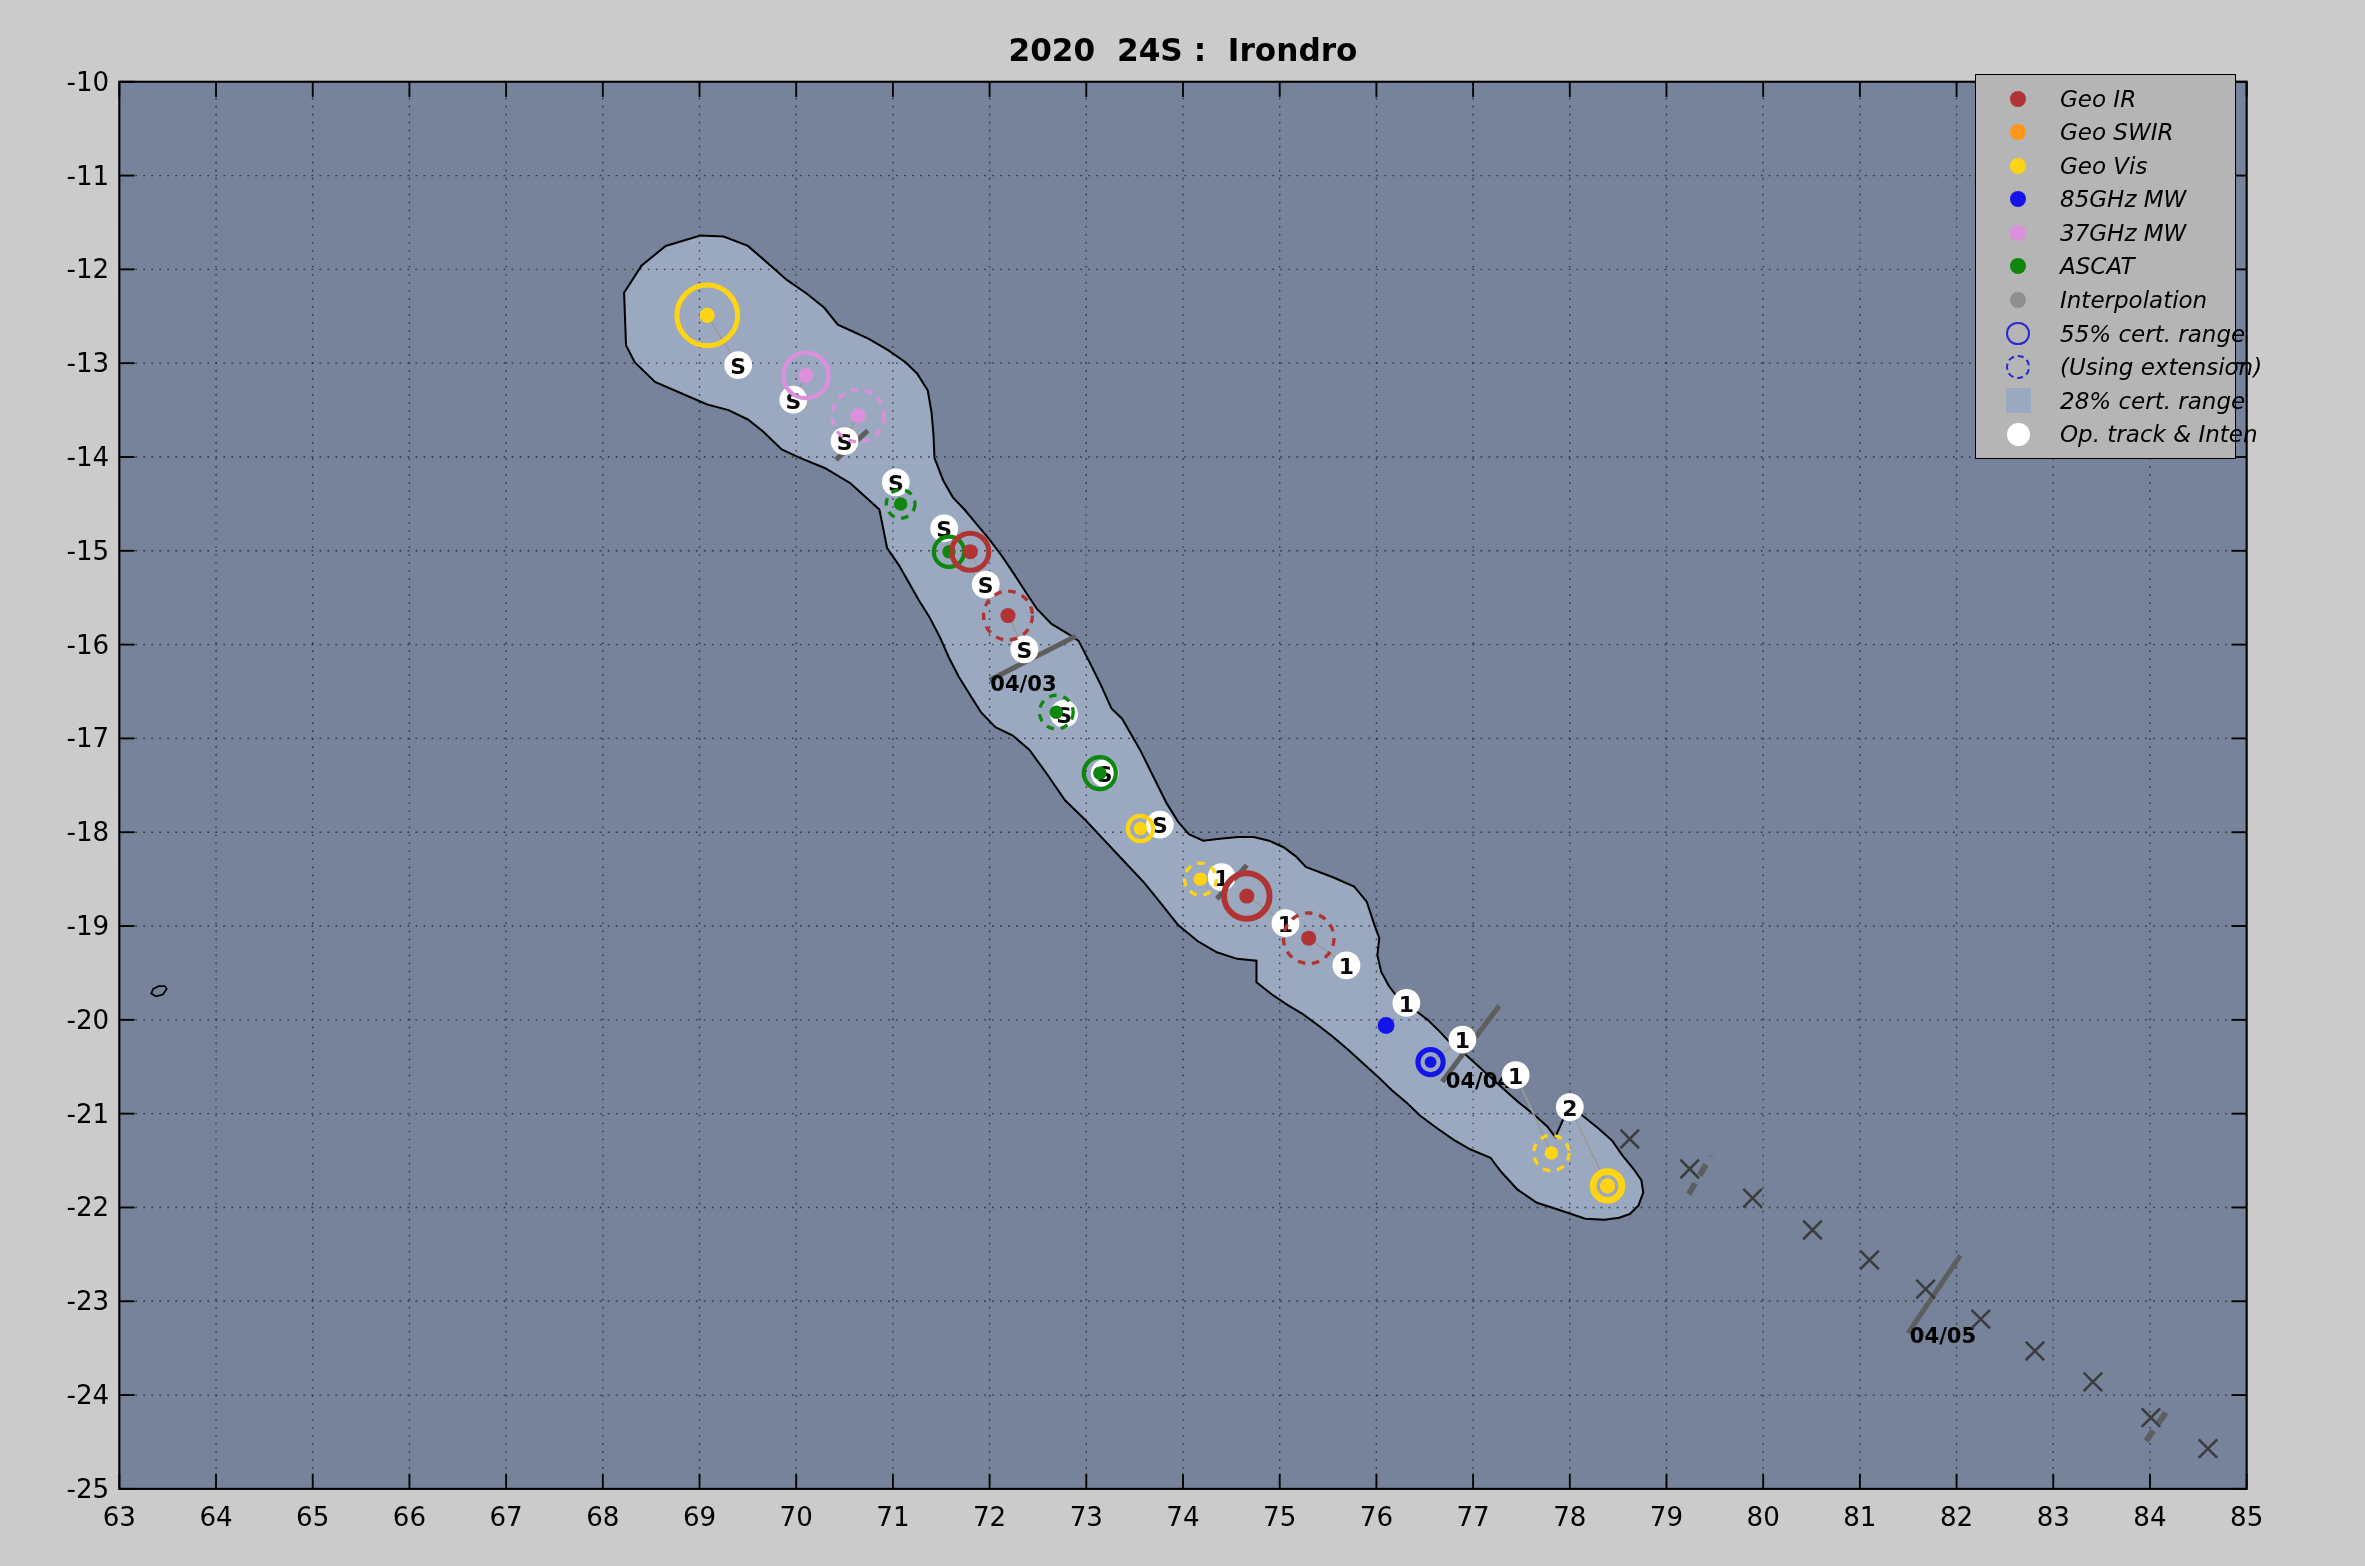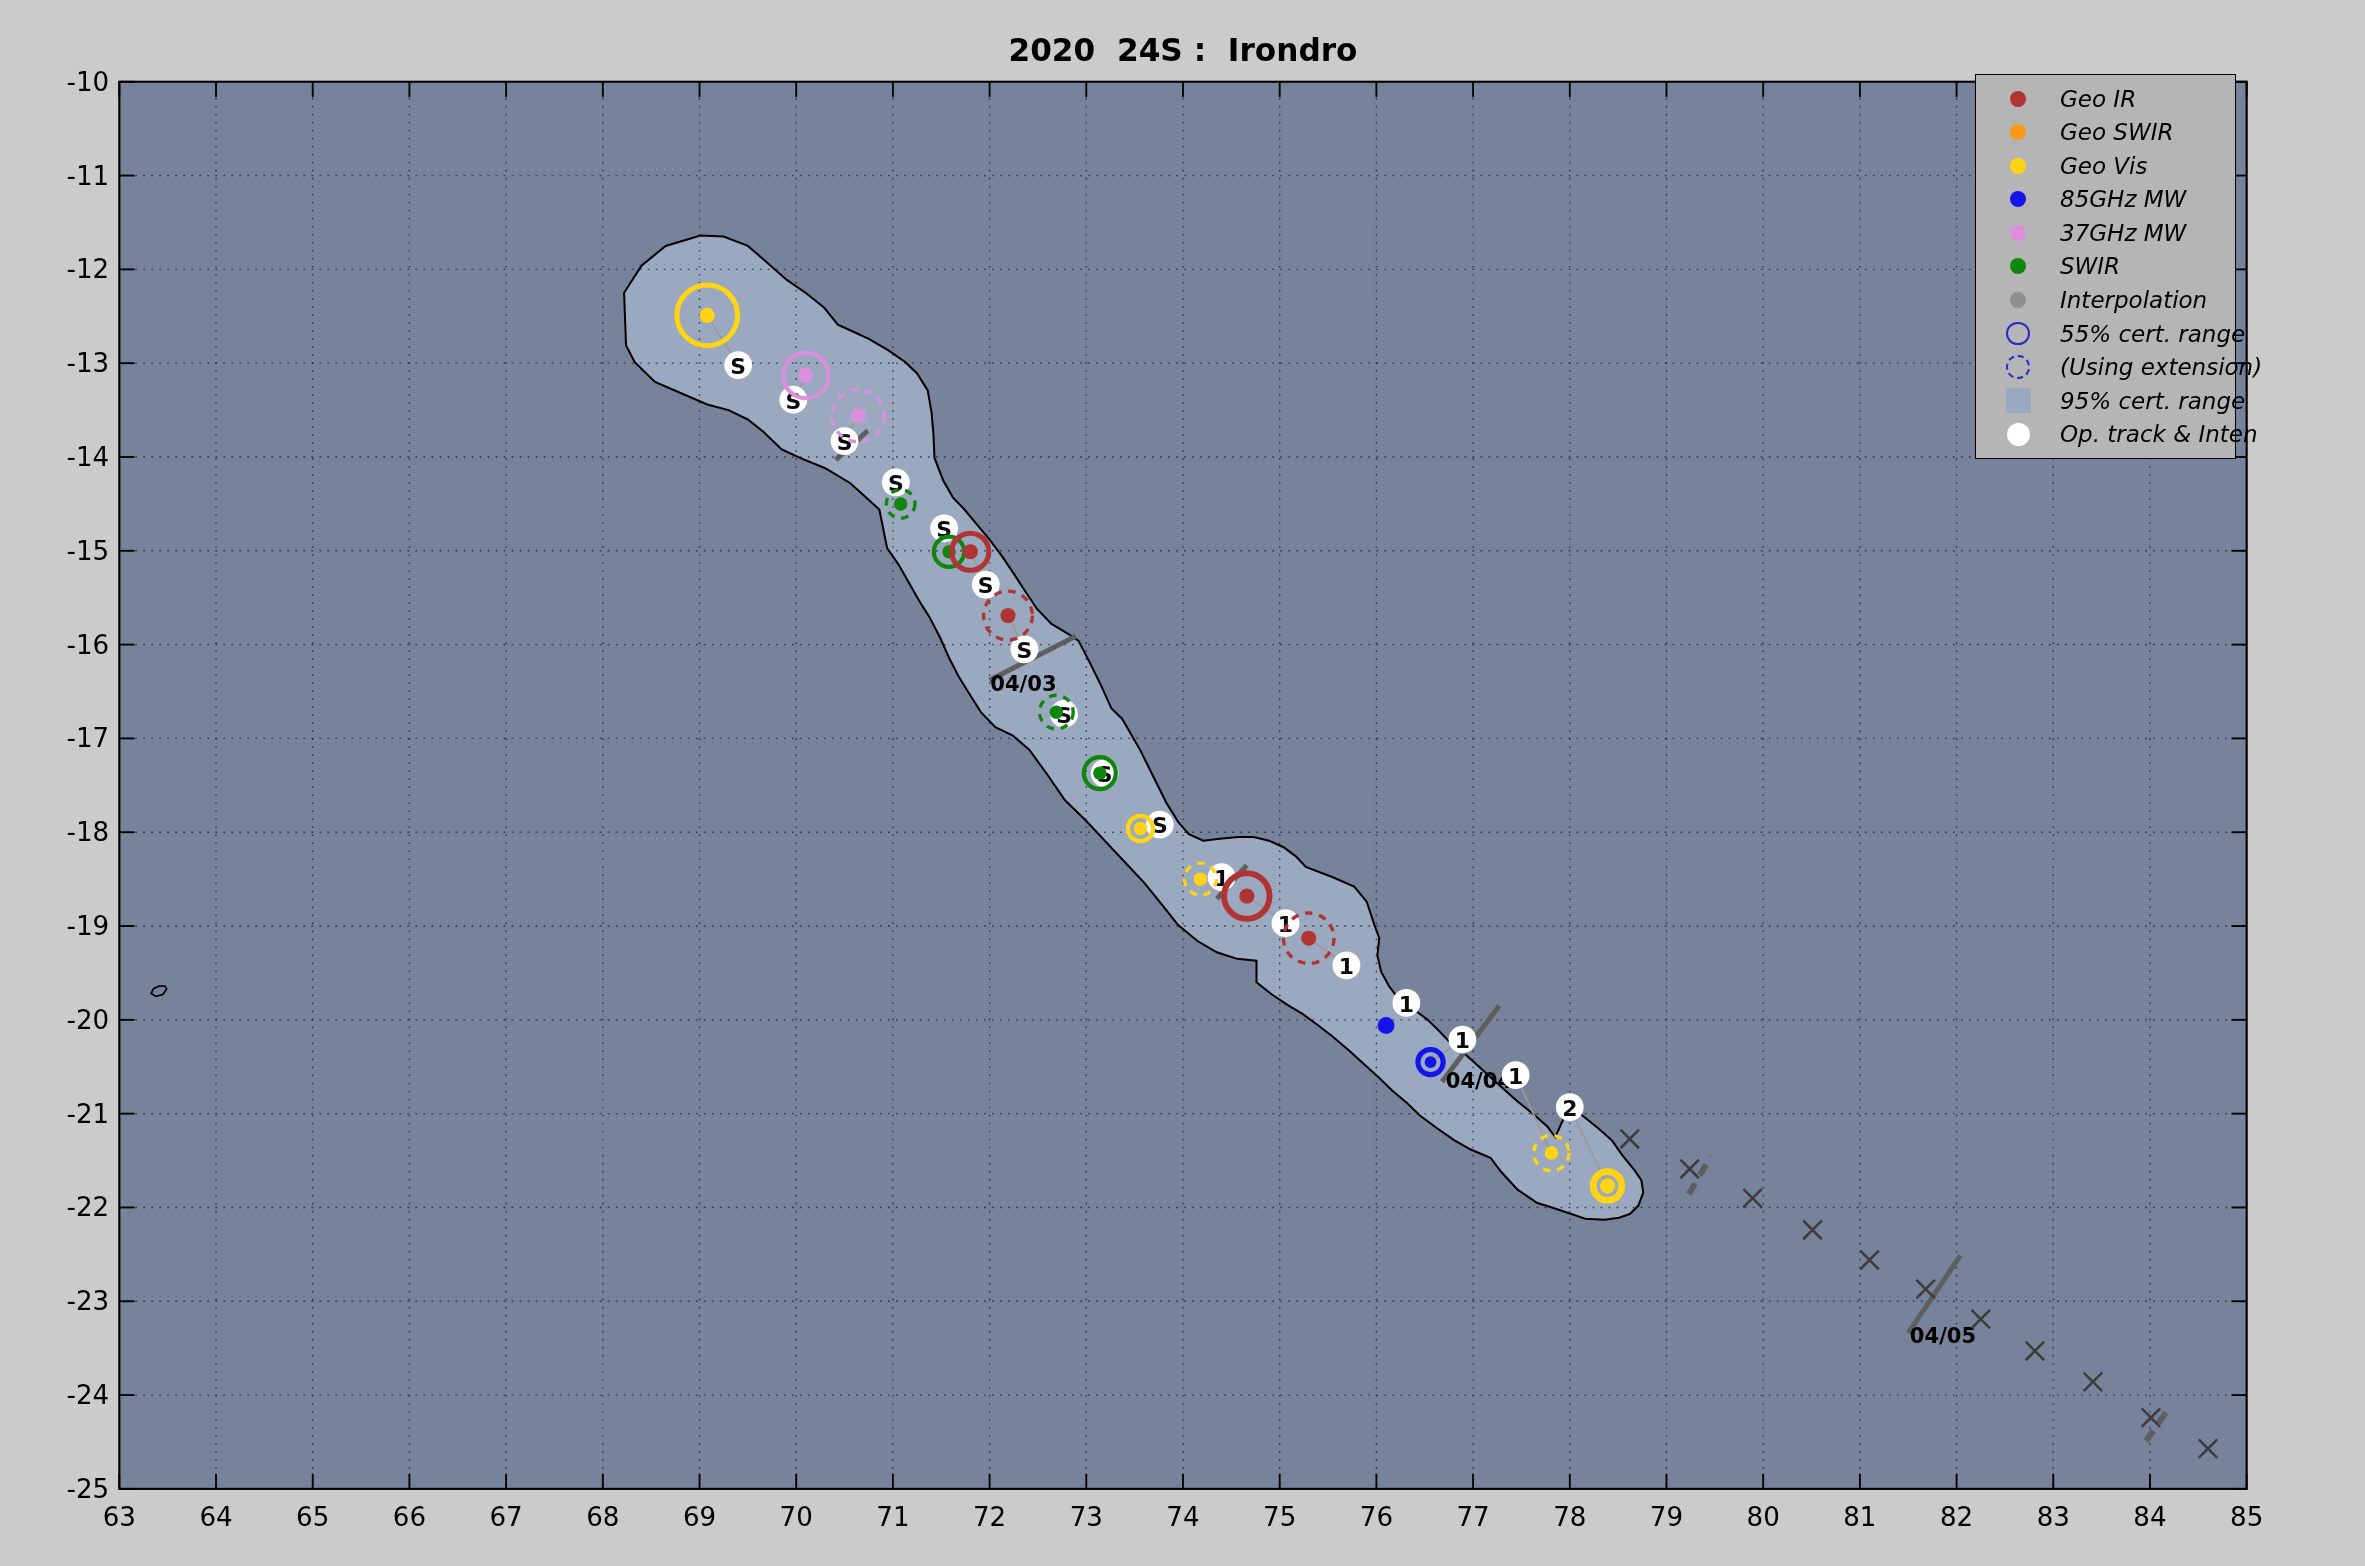--- a/index.html
+++ b/index.html
@@ -402,21 +402,21 @@
       <div class="lg-row">
         <span class="lg-sw">
           <span class="sw-dot" style="background: rgb(220, 143, 220);"></span>
         </span>
         <span class="lg-label">37GHz MW</span>
       </div>
       <div class="lg-row">
         <span class="lg-sw">
           <span class="sw-dot" style="background: rgb(15, 135, 15);"></span>
         </span>
-        <span class="lg-label">SWIR</span>
+        <span class="lg-label">ASCAT</span>
       </div>
       <div class="lg-row">
         <span class="lg-sw">
           <span class="sw-dot" style="background: rgb(143, 143, 143);"></span>
         </span>
         <span class="lg-label">Interpolation</span>
       </div>
       <div class="lg-row">
         <span class="lg-sw">
           <span class="sw-circle"></span>
@@ -426,21 +426,21 @@
       <div class="lg-row">
         <span class="lg-sw">
           <span class="sw-circle-dashed"></span>
         </span>
         <span class="lg-label">(Using extension)</span>
       </div>
       <div class="lg-row">
         <span class="lg-sw">
           <span class="sw-square" style="background: rgb(154, 169, 191);"></span>
         </span>
-        <span class="lg-label">95% cert. range</span>
+        <span class="lg-label">28% cert. range</span>
       </div>
       <div class="lg-row">
         <span class="lg-sw">
           <span class="sw-dot-white"></span>
         </span>
         <span class="lg-label">Op. track &amp; Inten</span>
       </div>
     </div>
 </div>
 

